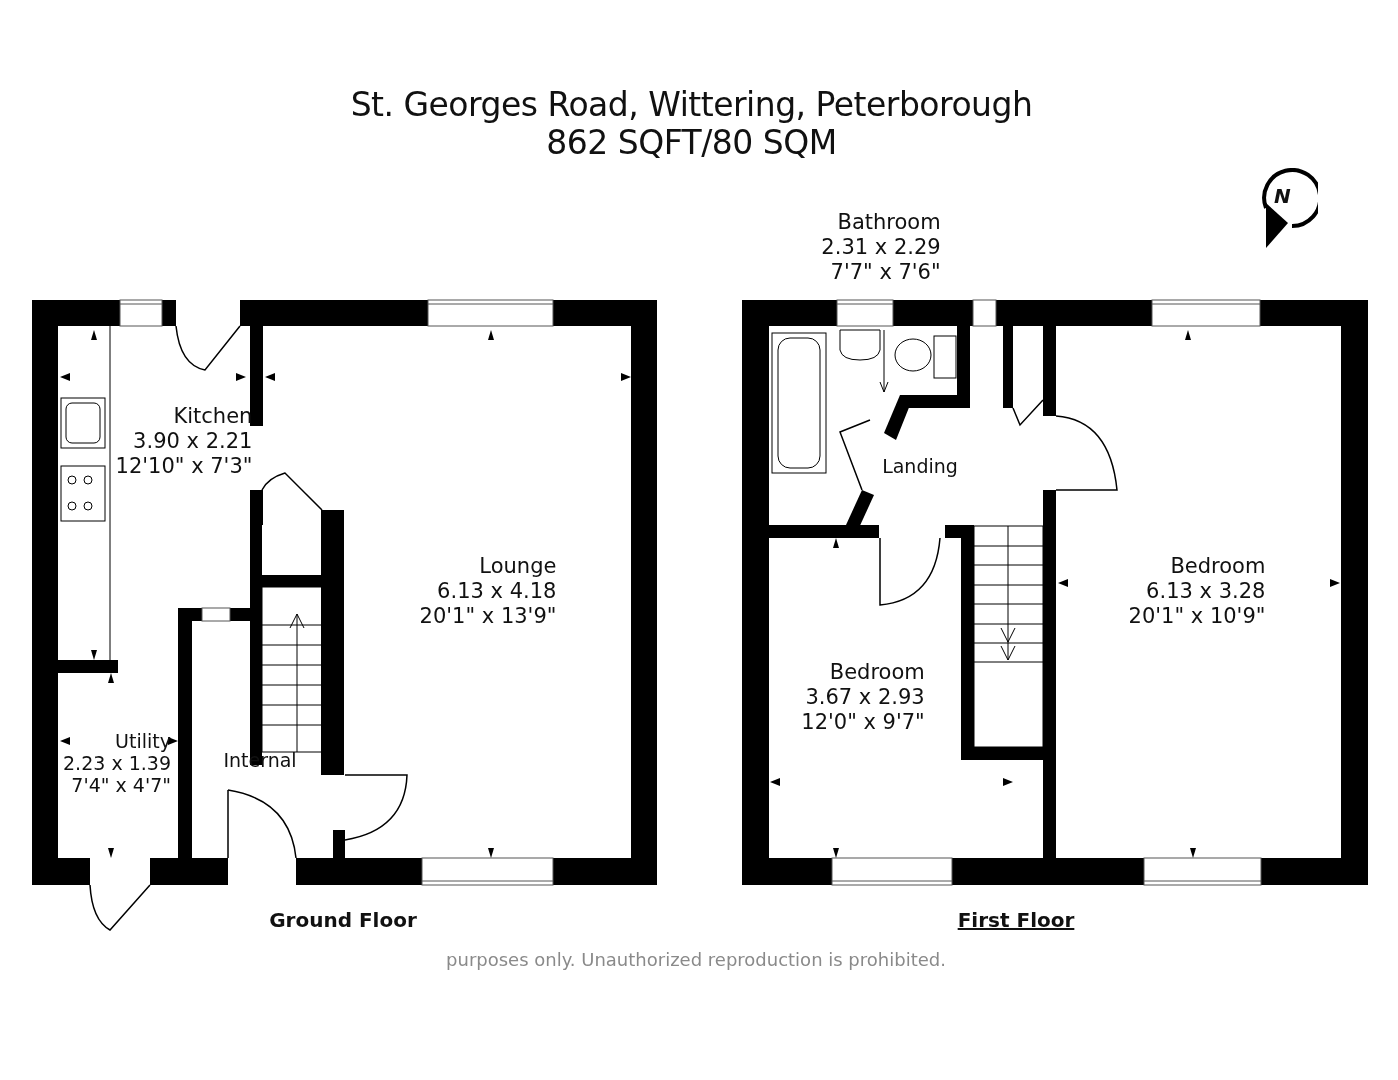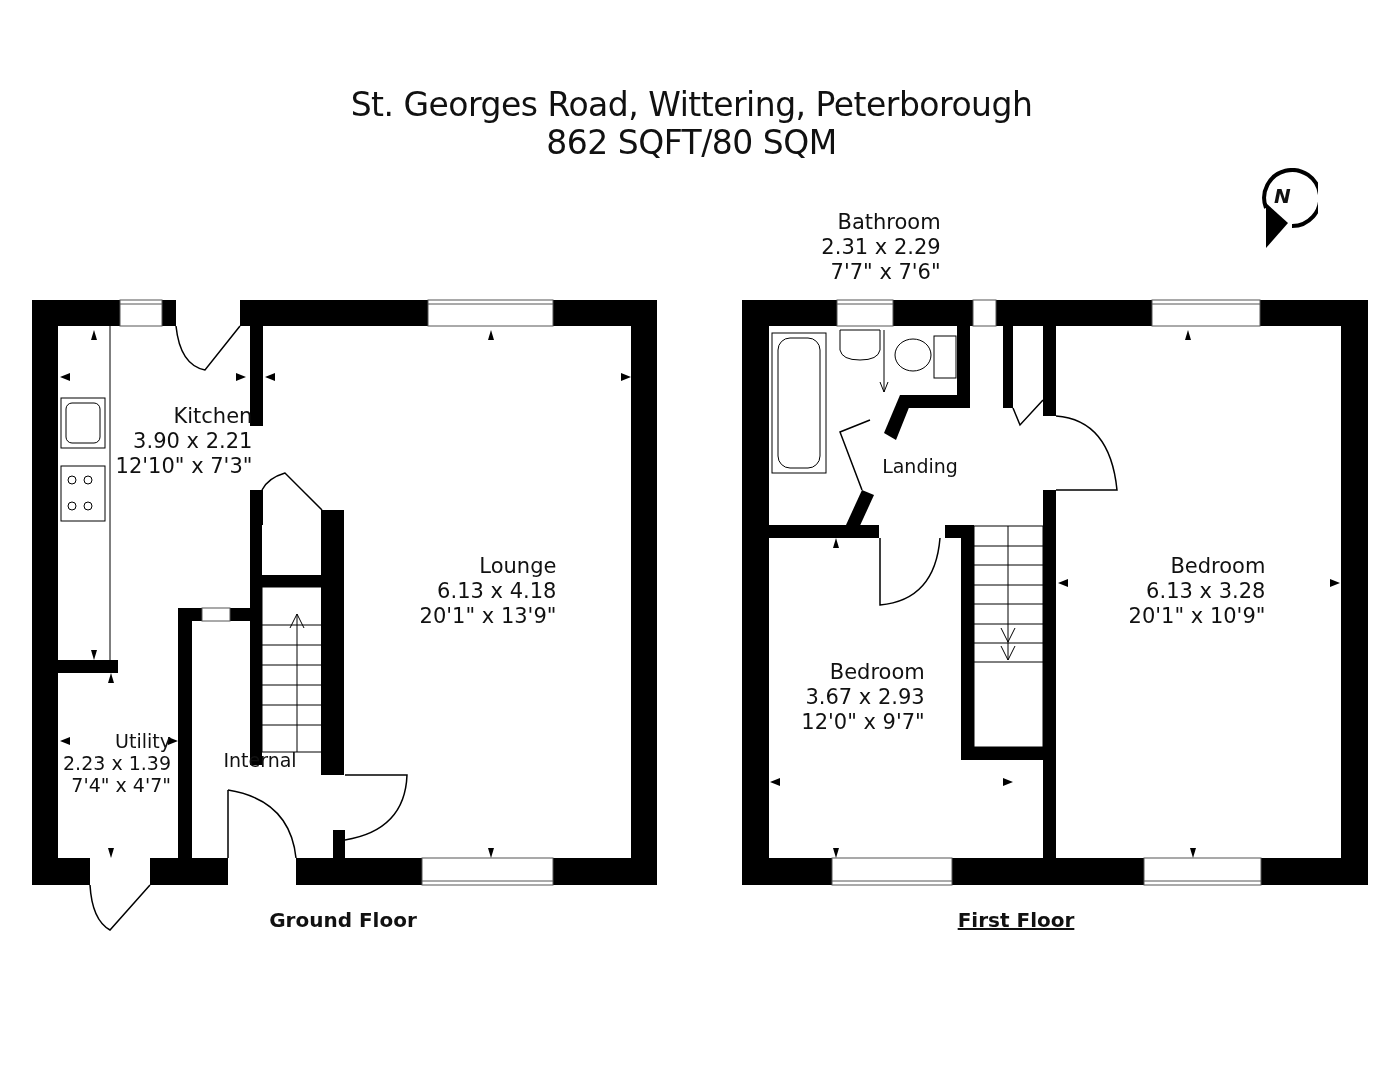--- a/index.html
+++ b/index.html
@@ -215,13 +215,14 @@
 <div class="room-label" style="left:863px; top:660px;">
   <span>Bedroom</span>
   <span>3.67 x 2.93</span>
   <span>12'0" x 9'7"</span>
 </div>
 
 <div class="floor-label" style="left:343px; top:908px;">Ground Floor</div>
 <div class="floor-label" style="left:1016px; top:908px;text-decoration:underline;">First Floor</div>
 
 <div class="disclaimer">
+  <div>purposes only. Unauthorized reproduction is prohibited.</div>
 </div>
 
 </body></html>

